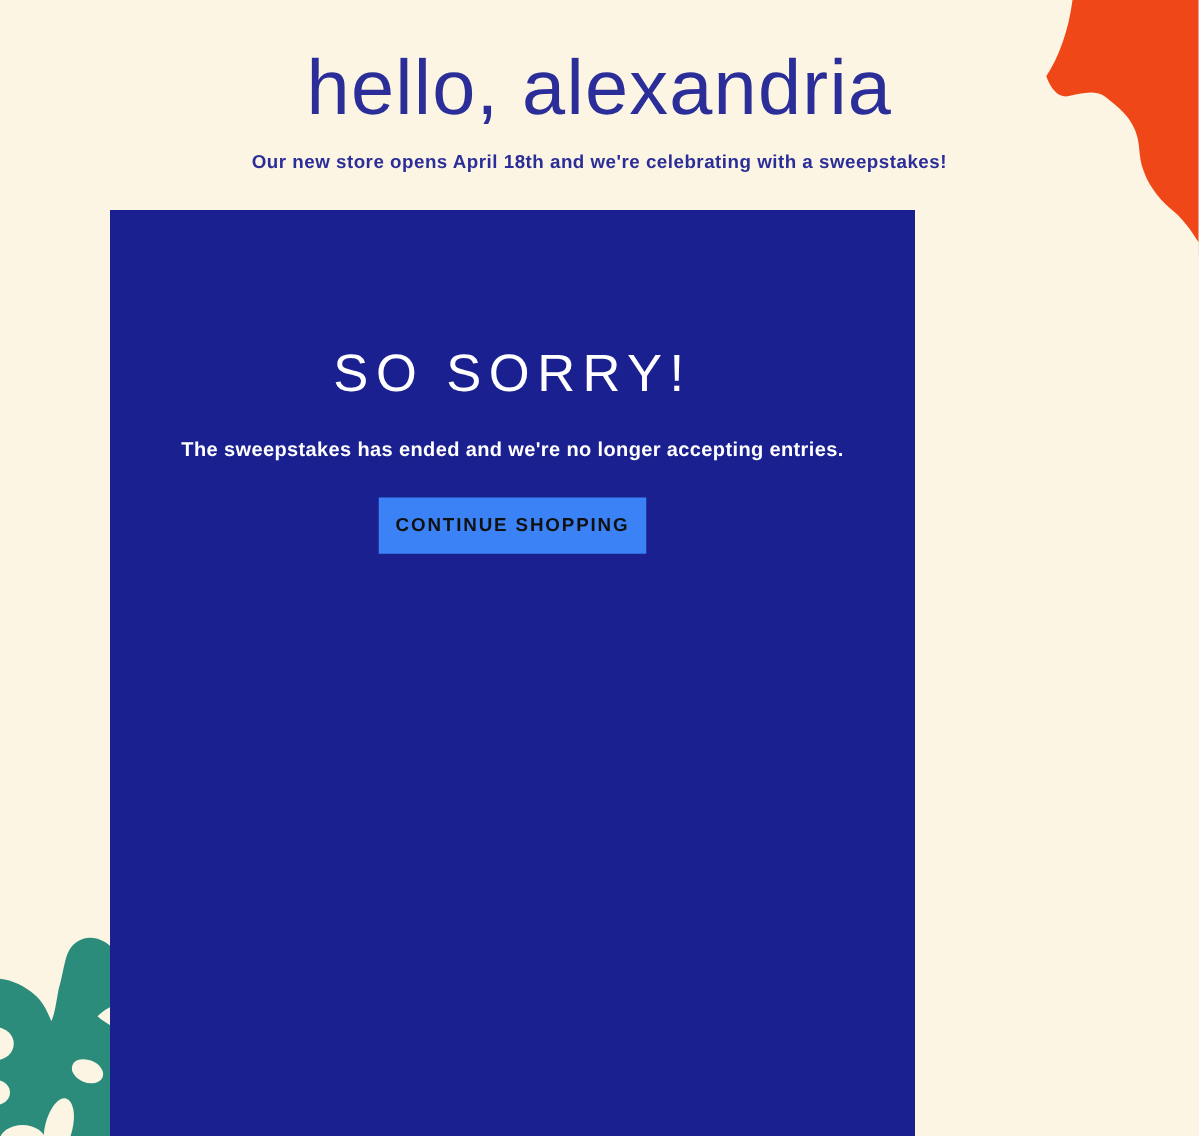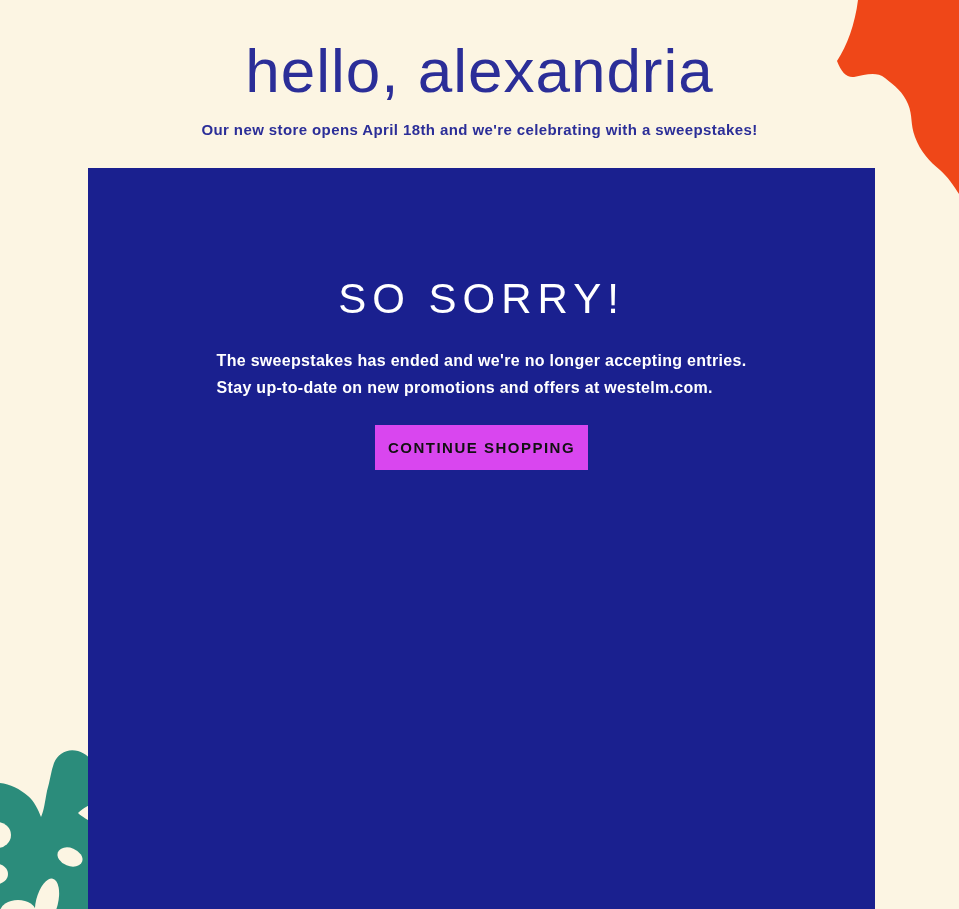--- a/index.html
+++ b/index.html
@@ -56,21 +56,21 @@
     font-size: 15px;
     font-weight: bold;
     letter-spacing: 0.4px;
     color: #2B2E98;
   }
   
   .card {
     position: absolute;
     left: 88px;
     top: 168px;
-    width: 787px;
+    width: 644px;
     height: 741px;
     background: #1A208F;
     z-index: 3;
     display: flex;
     flex-direction: column;
     align-items: center;
   }
   .sorry-heading {
     margin-top: 110px;
     color: #FFFFFF;
@@ -85,21 +85,21 @@
     color: #FFFFFF;
     font-size: 16px;
     font-weight: bold;
     letter-spacing: 0.3px;
     line-height: 27px;
   }
   .continue-btn {
     margin-top: 24px;
     height: 45px;
     padding: 0 13px;
-    background: #d946ef;
+    background: #3b82f6;
     border: none;
     color: #111111;
     font-family: "Liberation Sans", "DejaVu Sans", sans-serif;
     font-size: 15px;
     font-weight: bold;
     letter-spacing: 1.5px;
     cursor: pointer;
     display: flex;
     align-items: center;
     justify-content: center;
@@ -147,18 +147,17 @@
 
   <div class="header">
     <div class="greeting">hello, alexandria</div>
     <div class="subtitle">Our new store opens April 18th and we're celebrating with a sweepstakes!</div>
   </div>
 
   <div class="card">
     <div class="sorry-heading">SO SORRY!</div>
     <div class="card-message">
       <div>The sweepstakes has ended and we're no longer accepting entries.</div>
-      <div>Stay up-to-date on new promotions and offers at westelm.com.</div>
     </div>
     <button class="continue-btn">CONTINUE SHOPPING</button>
   </div>
 
 </div>
 
 </body></html>

